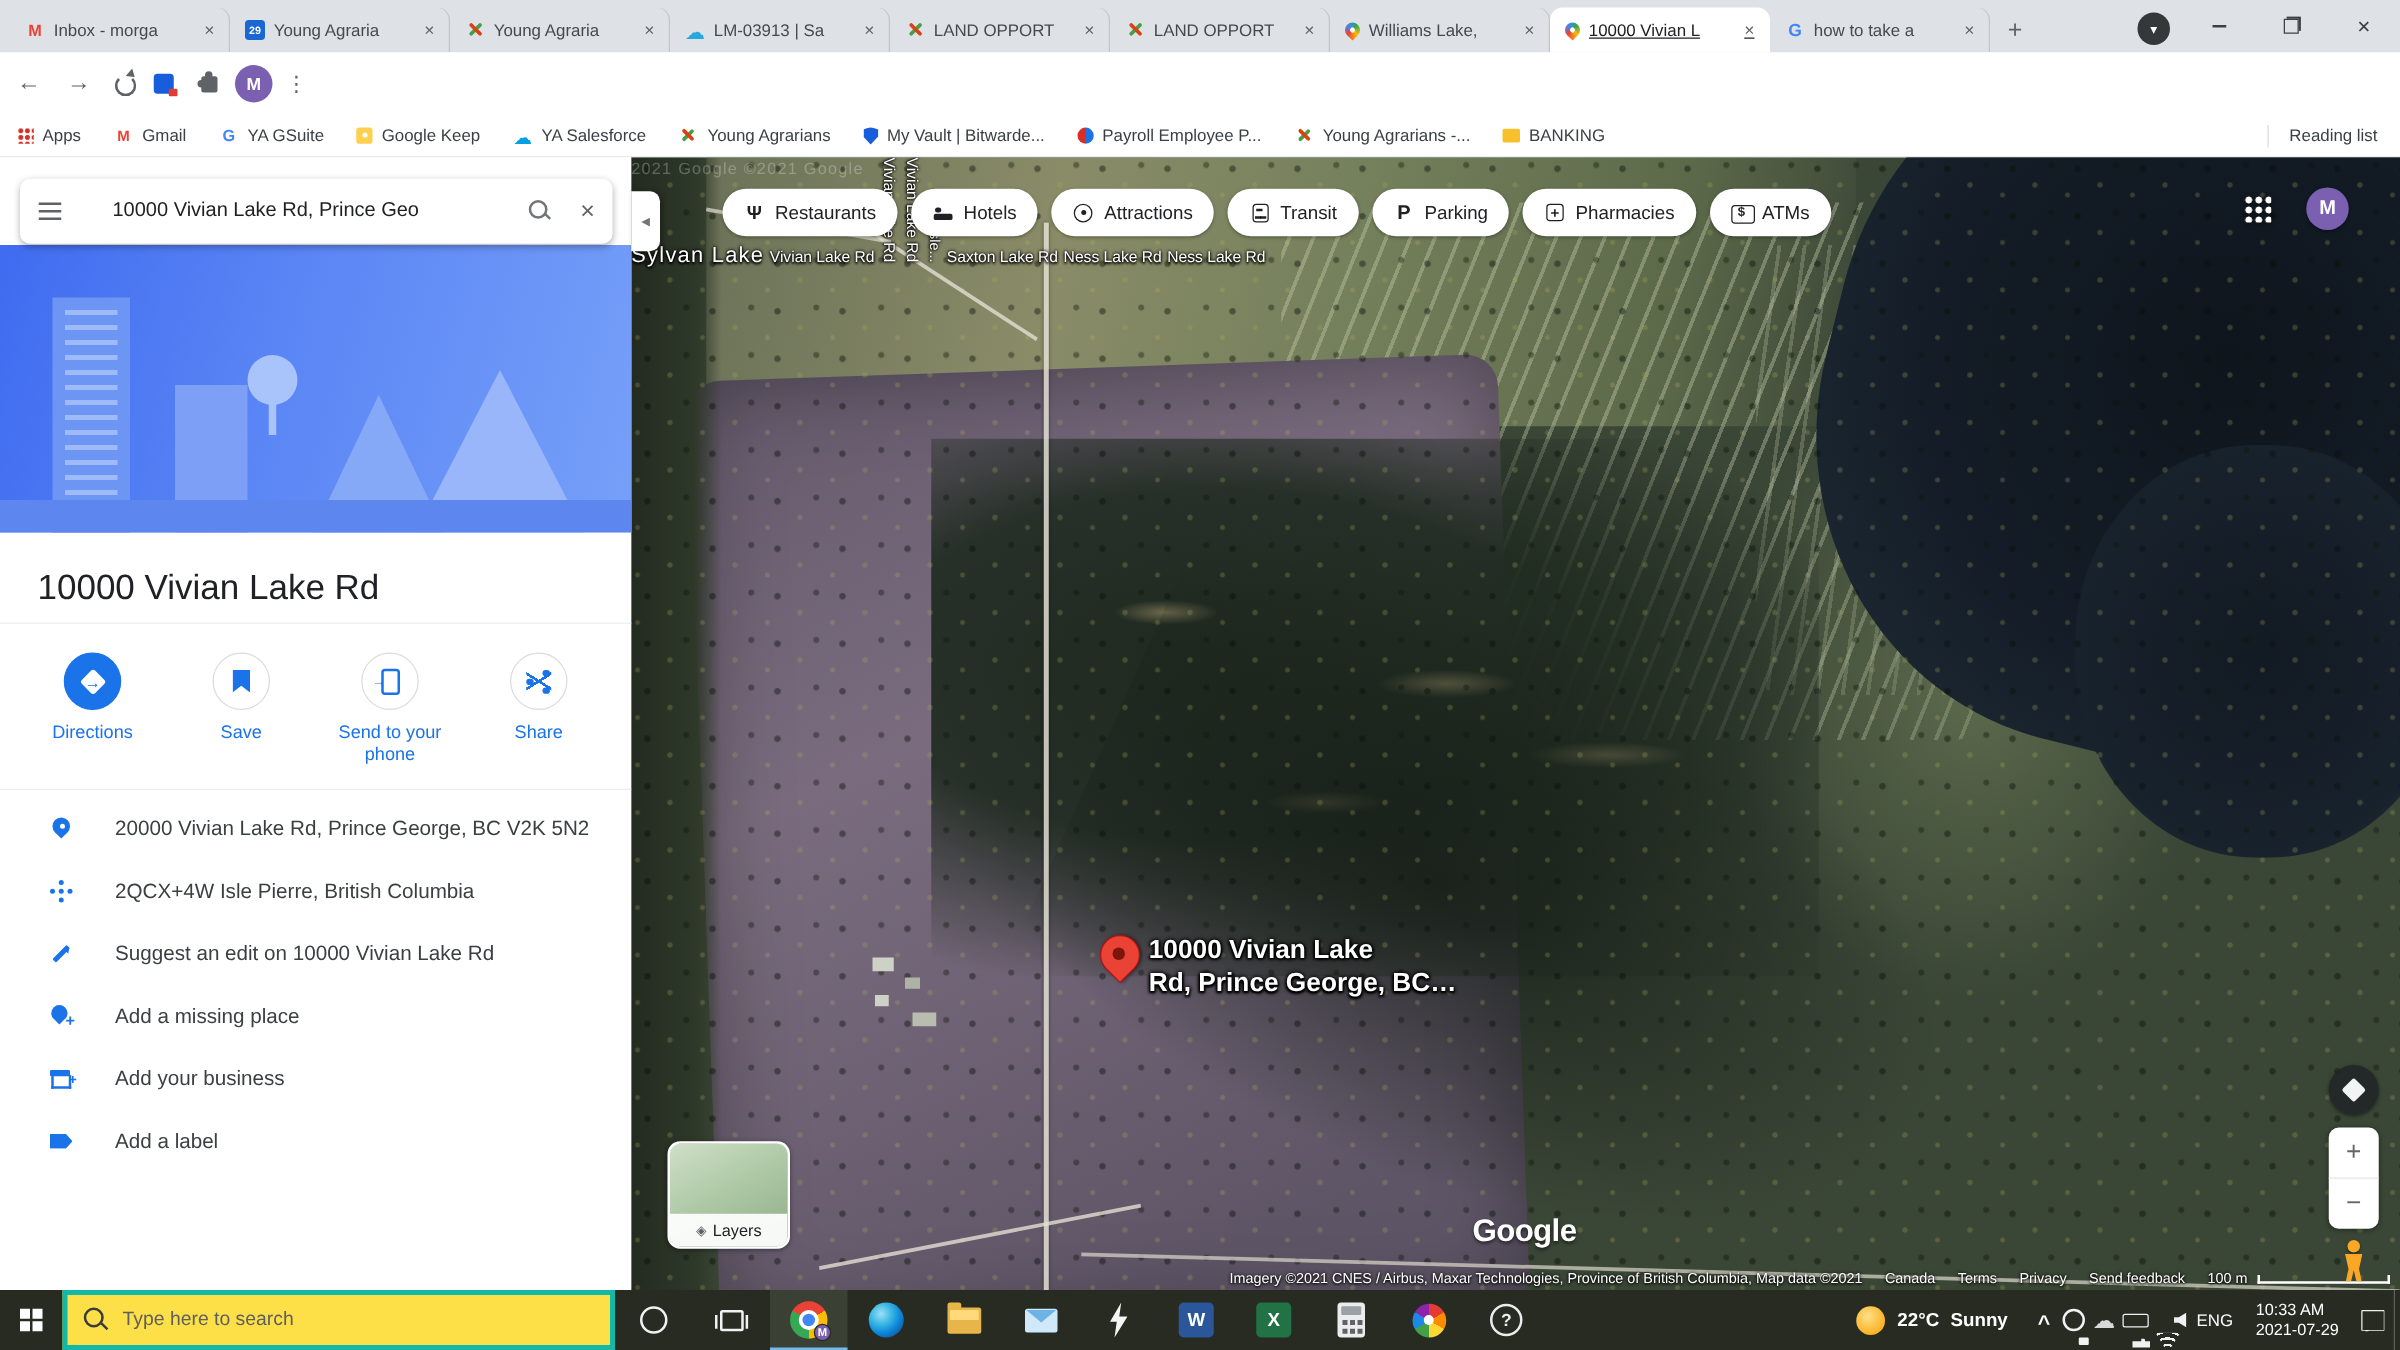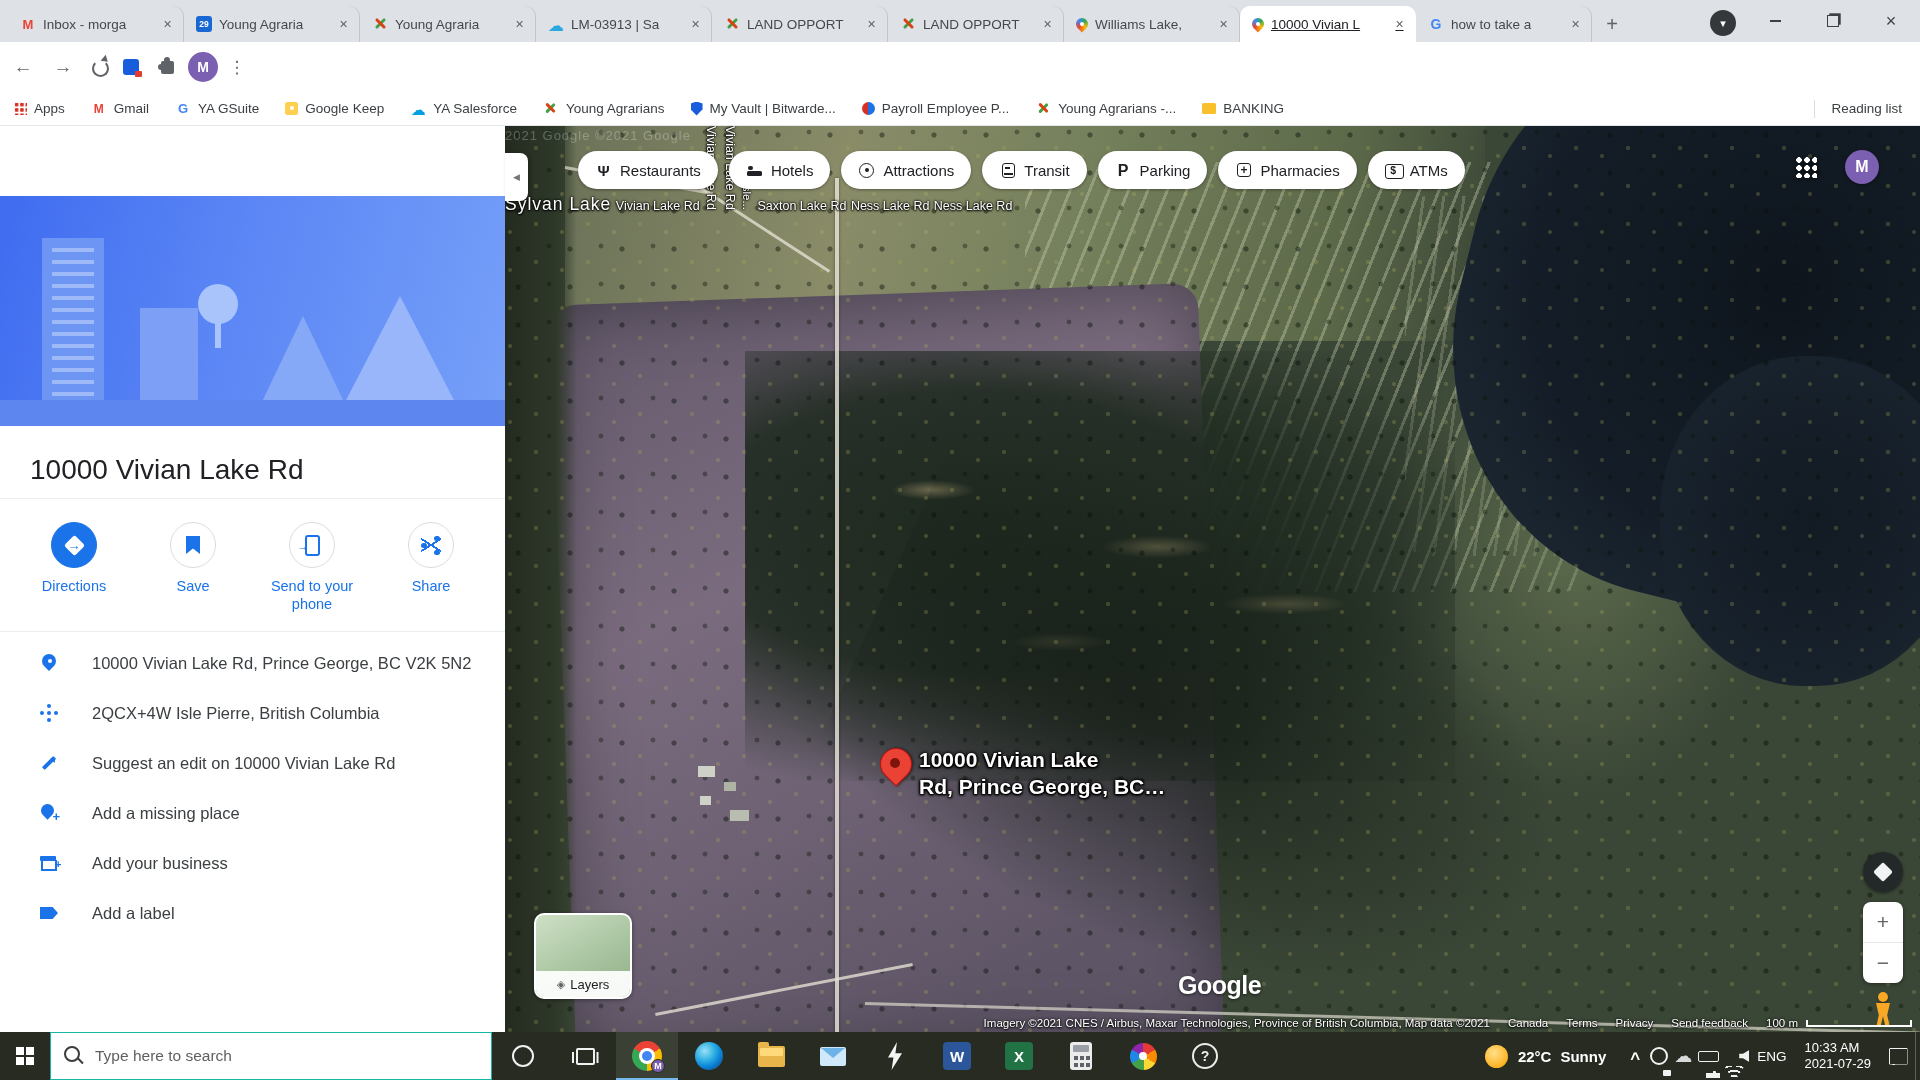--- a/index.html
+++ b/index.html
@@ -237,21 +237,21 @@
   .zbtn.zin::before{content:"+";}
   .zbtn.zout::before{content:"\2212";}
   .pegman{left:1364px;top:866px;width:28px;height:34px;cursor:grab;}
   .pegman::before{content:"";position:absolute;left:9px;top:0;width:10px;height:10px;border-radius:50%;background:#f9a825;box-shadow:0 1px 2px rgba(0,0,0,.5);}
   .pegman::after{content:"";position:absolute;left:7px;top:11px;width:14px;height:22px;background:#f9a825;clip-path:polygon(0 0,100% 0,80% 55%,95% 100%,65% 100%,50% 60%,35% 100%,5% 100%,20% 55%);box-shadow:0 1px 2px rgba(0,0,0,.5);}
 
   
   .taskbar{position:absolute;left:0;top:1032px;width:100%;height:48px;background:#272b22;display:flex;align-items:center;z-index:10;color:#fff;}
   .start{width:50px;height:48px;display:grid;place-items:center;cursor:pointer;}
   .start::before{content:"";width:8px;height:8px;background:#fff;box-shadow:10px 0 0 #fff,0 10px 0 #fff,10px 10px 0 #fff;margin:-10px 0 0 -10px;}
-  .tb-searchbox{width:442px;height:48px;background:#ffffff;border:1px solid #14b8a6;display:flex;align-items:center;cursor:text;}
+  .tb-searchbox{width:442px;height:48px;background:#fde047;border:4px solid #14b8a6;display:flex;align-items:center;cursor:text;}
   .tb-mag{width:44px;height:44px;position:relative;flex:none;}
   .tb-mag::before{content:"";position:absolute;left:13px;top:12px;width:12px;height:12px;border:2px solid #3b3b3b;border-radius:50%;}
   .tb-mag::after{content:"";position:absolute;left:26px;top:26px;width:7px;height:2px;background:#3b3b3b;transform:rotate(45deg);}
   .tb-placeholder{font-size:15.5px;color:#5f5f5f;}
   .tbapps{display:flex;height:48px;}
   .tb-app{width:62px;height:48px;display:grid;place-items:center;position:relative;cursor:pointer;}
   .tb-active{background:#3a4033;box-shadow:inset 0 -2px 0 #76b9ed;}
   .tbicon{position:relative;display:grid;place-items:center;}
   .badge{position:absolute;right:13px;bottom:7px;width:14px;height:14px;border-radius:50%;background:#7b5fb0;color:#fff;font-size:9px;font-weight:700;display:grid;place-items:center;border:1.5px solid #272b22;}
   .badge:empty{display:none;}
@@ -575,20 +575,26 @@
 
   <div class="panel">
     <div class="hero">
       <div class="b1"></div>
         <div class="b2"></div>
         <div class="pinc"></div>
       <div class="m1"></div>
         <div class="m2"></div>
         <div class="gr"></div>
     </div>
+    <div class="search-card">
+      <div class="hamburger"></div>
+      <input class="mapsearch-input" readonly="" value="10000 Vivian Lake Rd, Prince Geo" style="">
+      <div class="mag"></div>
+      <div class="clearx"></div>
+    </div>
     <div class="place-head">
       <div class="place-title">10000 Vivian Lake Rd</div>
     </div>
     <div class="hdiv1"></div>
     <div class="actions">
 
         <div class="action">
           <span class="acircle primary">
             <span class="aicon ac-directions"></span>
           </span>
@@ -615,21 +621,21 @@
             <span class="aicon ac-share"></span>
           </span>
           <span class="alabel">Share</span>
         </div>
       </div>
     <div class="hdiv2"></div>
     <div class="details">
 
         <div class="drow">
           <span class="dicon dt-pin"></span>
-          <span class="dtext">10000 Vivian Lake Rd, Prince George, BC V2K 5N2</span>
+          <span class="dtext">20000 Vivian Lake Rd, Prince George, BC V2K 5N2</span>
         </div>
 
         <div class="drow">
           <span class="dicon dt-pluscode"></span>
           <span class="dtext">2QCX+4W Isle Pierre, British Columbia</span>
         </div>
 
         <div class="drow">
           <span class="dicon dt-pencil"></span>
           <span class="dtext">Suggest an edit on 10000 Vivian Lake Rd</span>

